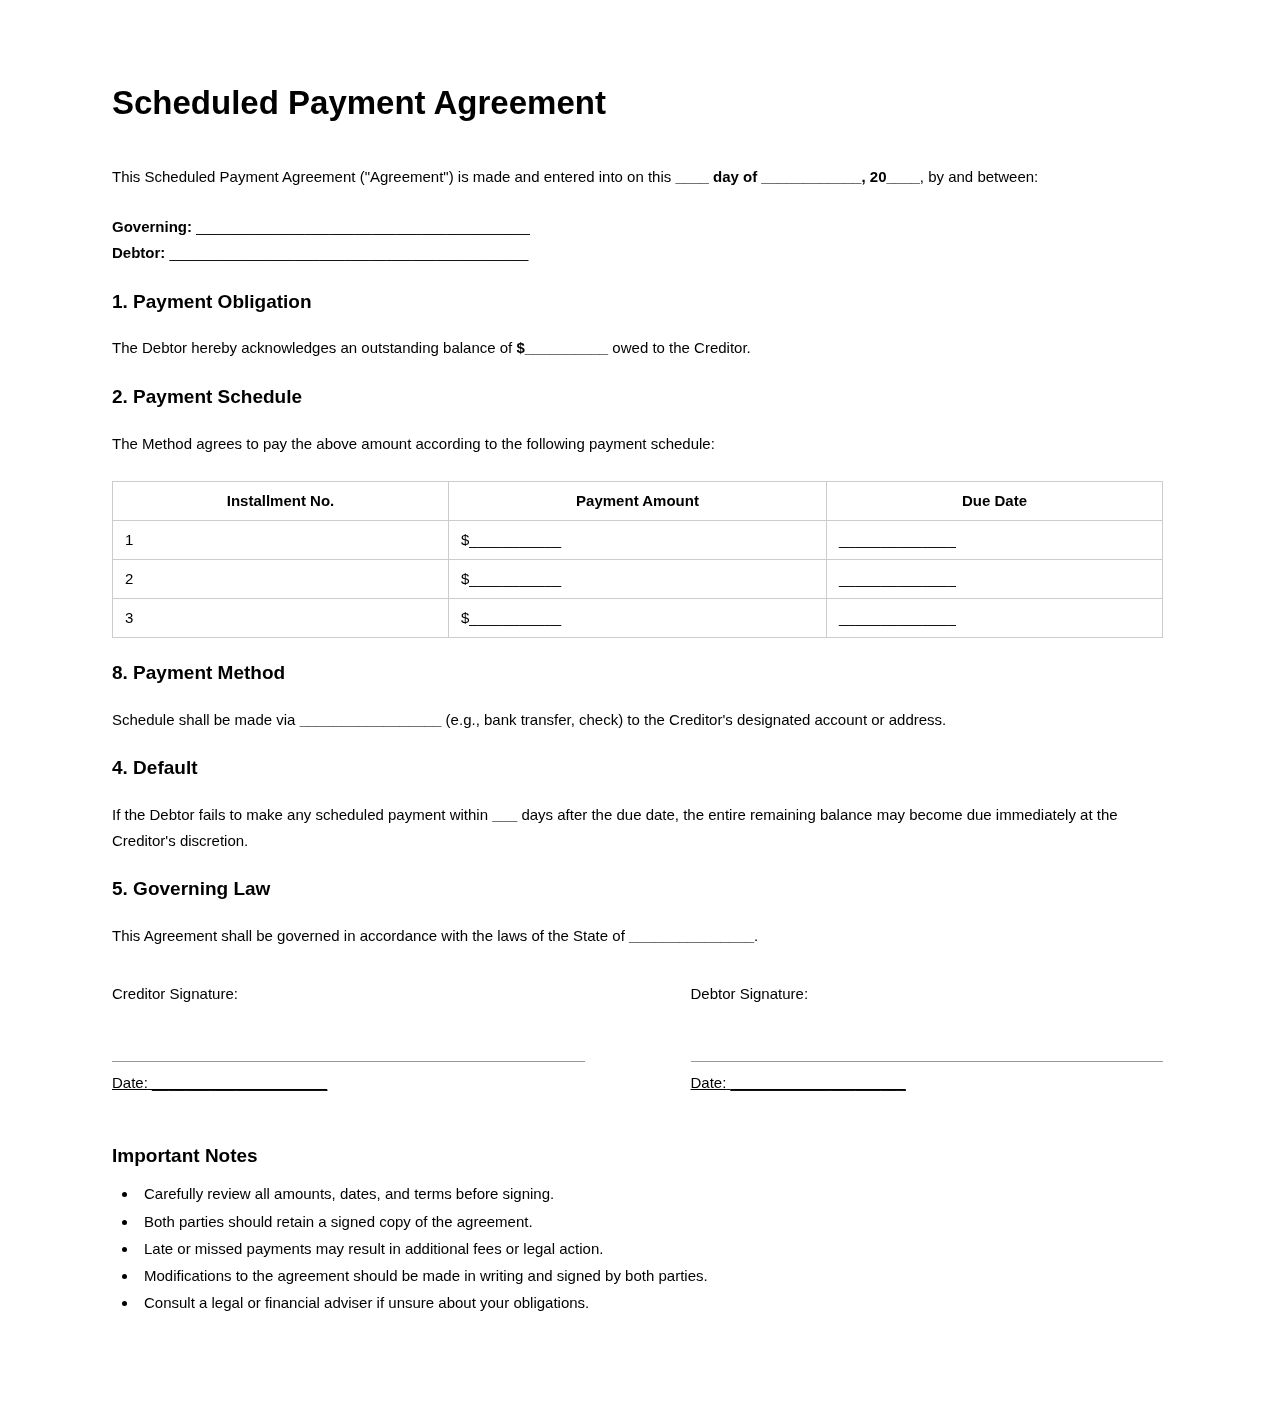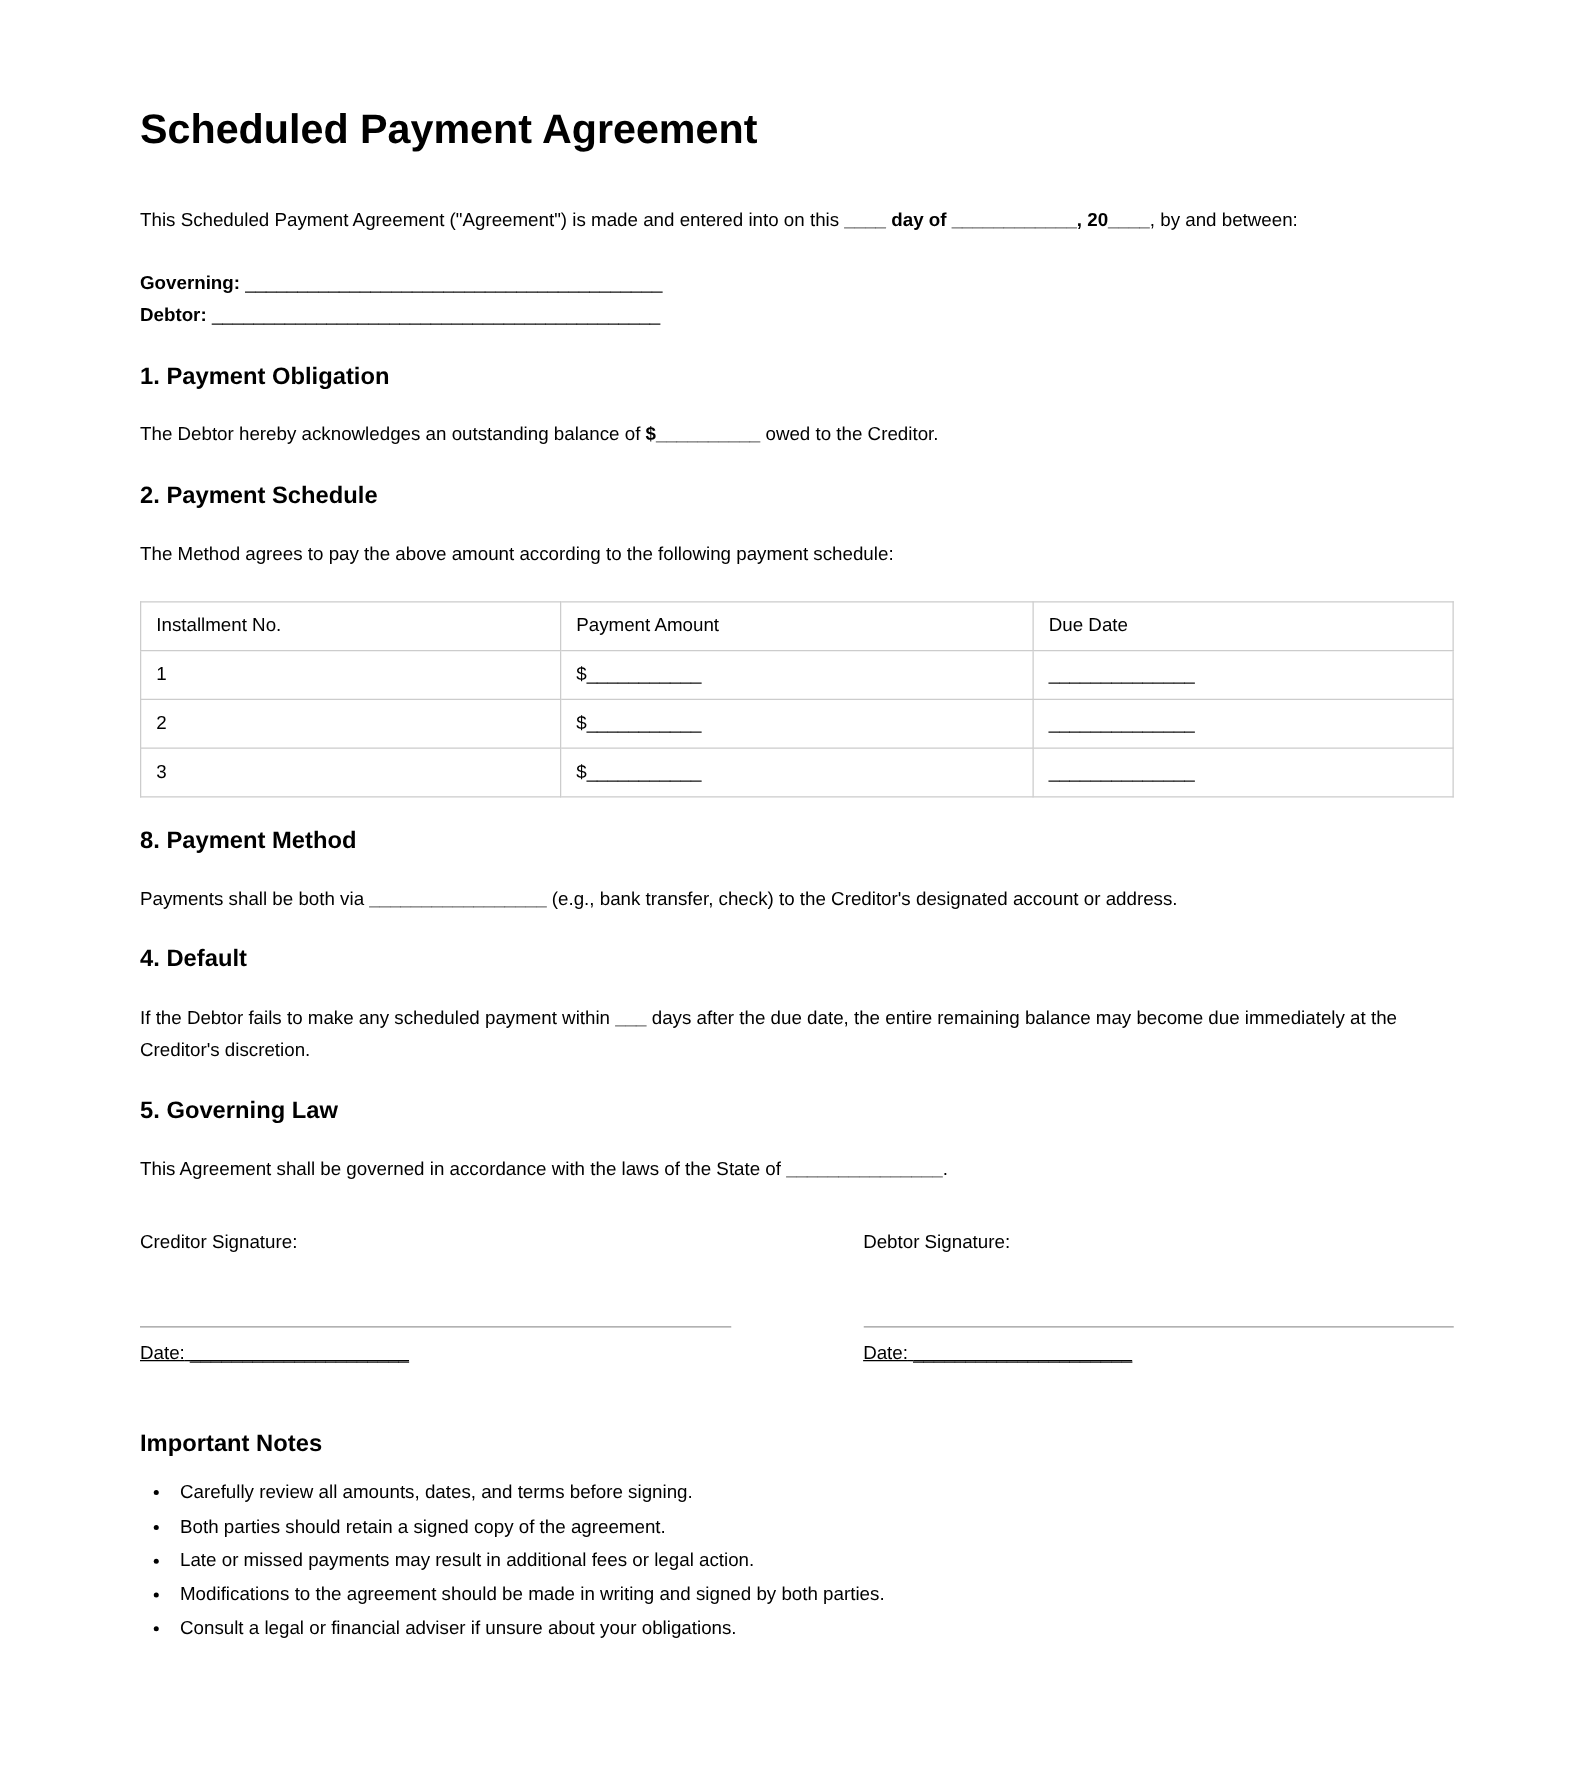--- a/index.html
+++ b/index.html
@@ -47,21 +47,21 @@
     margin: 0 0 24px 0;
     font-size: 15px;
   }
   table.schedule th, table.schedule td {
     border: 1px solid #cccccc;
     text-align: left;
     vertical-align: middle;
     padding: 10px 12px;
     height: 39px;
   }
-  table.schedule th { font-weight: normal; }
+  table.schedule th { font-weight: bold; text-align: center; }
   table.schedule col.c1 { width: 32%; }
   table.schedule col.c2 { width: 36%; }
   table.schedule col.c3 { width: 32%; }
 
   .signatures {
     display: flex;
     gap: 106px;
     margin-top: 32px;
     font-size: 15px;
   }
@@ -132,21 +132,21 @@
       </tr>
       <tr>
         <td>3</td>
         <td>$___________</td>
         <td>______________</td>
       </tr>
     </tbody>
   </table>
 
   <h2>8. Payment Method</h2>
-  <p class="body-text"><span>Payments shall be both via </span><strong>_________________</strong><span> (e.g., bank transfer, check) to the Creditor's designated account or address.</span></p>
+  <p class="body-text"><span>Schedule shall be made via </span><strong>_________________</strong><span> (e.g., bank transfer, check) to the Creditor's designated account or address.</span></p>
 
   <h2>4. Default</h2>
   <p class="body-text"><span>If the Debtor fails to make any scheduled payment within </span><strong>___</strong><span> days after the due date, the entire remaining balance may become due immediately at the Creditor's discretion.</span></p>
 
   <h2>5. Governing Law</h2>
   <p class="body-text"><span>This Agreement shall be governed in accordance with the laws of the State of </span><strong>_______________</strong><span>.</span></p>
 
   <div class="signatures">
     <div class="sig-col">
       <p class="sig-label">Creditor Signature:</p>

